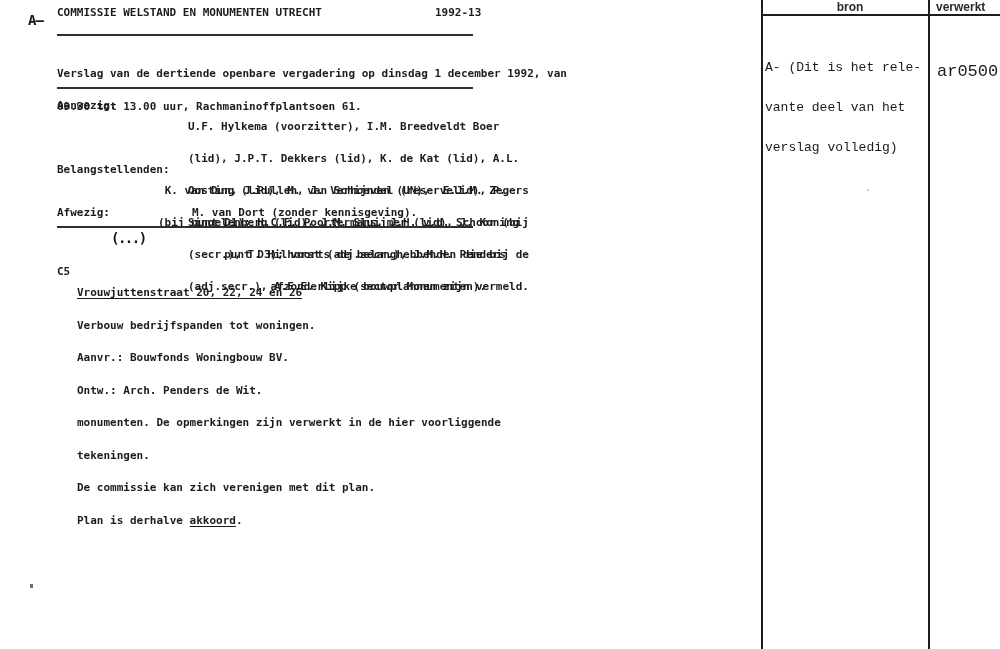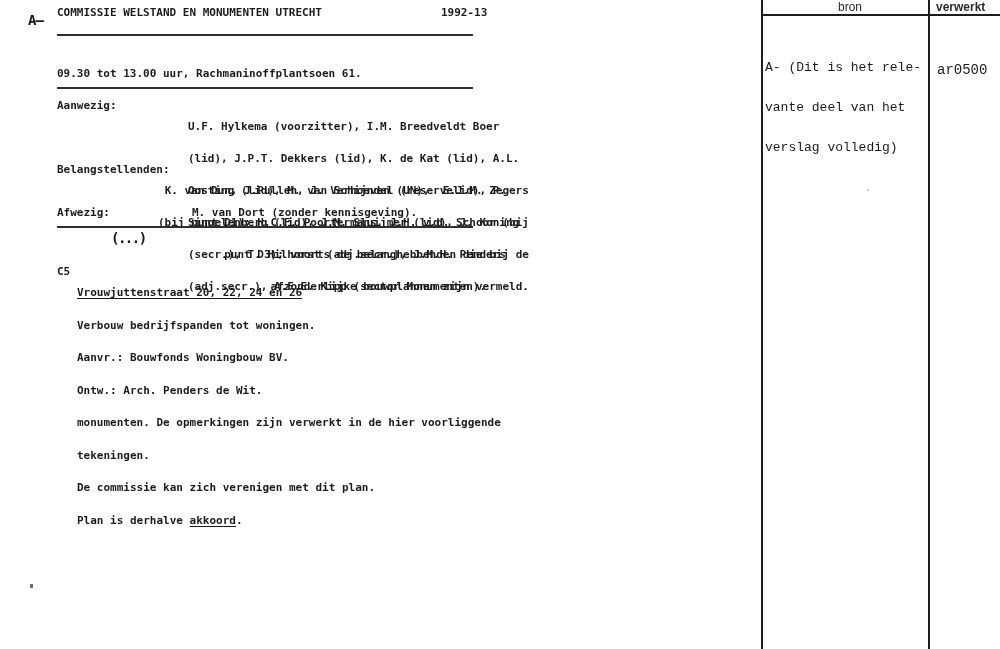--- a/index.html
+++ b/index.html
@@ -67,21 +67,21 @@
   .vline-mid   { left: 928px; top: 0; width: 2px; height: 649px; }
   .hline-head  { left: 761px; top: 14px; width: 239px; height: 1.8px; }
 
   .col-head {
     position: absolute;
     top: 0px;
     font-family: "Liberation Sans", sans-serif;
     font-size: 12px;
     color: #2a2a2a;
   }
-  .col-head-bron { left: 761px; width: 178px; text-align: center; }
+  .col-head-bron { left: 761px; width: 178px; text-align: center; font-weight: bold; }
   .col-head-verwerkt { left: 936px; font-weight: bold; }
 
   .panel-note {
     position: absolute;
     left: 765px;
     top: 34px;
     font-family: "Liberation Mono", "DejaVu Sans Mono", monospace;
     font-weight: 500;
     font-size: 13px;
     line-height: 13.4px;
@@ -89,41 +89,42 @@
     white-space: pre;
   }
   .panel-note div { height: 13.4px; }
 
   .panel-code {
     position: absolute;
     left: 937px;
     top: 62px;
     font-family: "Liberation Mono", "DejaVu Sans Mono", monospace;
     font-weight: 500;
-    font-size: 14px;
+    font-size: 17px;
     color: #1b1b1b;
   }
 
   .speck { position: absolute; background: #6f6f6f; }
   .speck-a { left: 30px; top: 584px; width: 3px; height: 4px; }
   .speck-b { left: 867px; top: 189px; width: 2px; height: 2px; opacity: .35; }
 </style>
 </head>
 <body>
 
 <div class="page">
 
   <div class="margin-note">A—</div>
 
   <div class="doc" style="left:57px; top:8px;">COMMISSIE WELSTAND EN MONUMENTEN UTRECHT</div>
-  <div class="doc" style="left:435px; top:8px;margin-left:6px;">1992-13</div>
+  <div class="doc" style="left:435px; top:8px;">1992-13</div>
 
   <div class="rule" style="top:34px;"></div>
 
   <div class="doc" style="left:57px; top:48px;">
+    <div>Verslag van de dertiende openbare vergadering op dinsdag 1 december 1992, van</div>
     <div>09.30 tot 13.00 uur, Rachmaninoffplantsoen 61.</div>
   </div>
 
   <div class="rule" style="top:87px;"></div>
 
   <div class="doc" style="left:57px; top:100.5px;">Aanwezig:</div>
   <div class="doc" style="left:188px; top:100.5px;">
     <div>U.F. Hylkema (voorzitter), I.M. Breedveldt Boer</div>
     <div>(lid), J.P.T. Dekkers (lid), K. de Kat (lid), A.L.</div>
     <div>Oosting (lid), M. van Schijndel (reservelid), P.</div>

